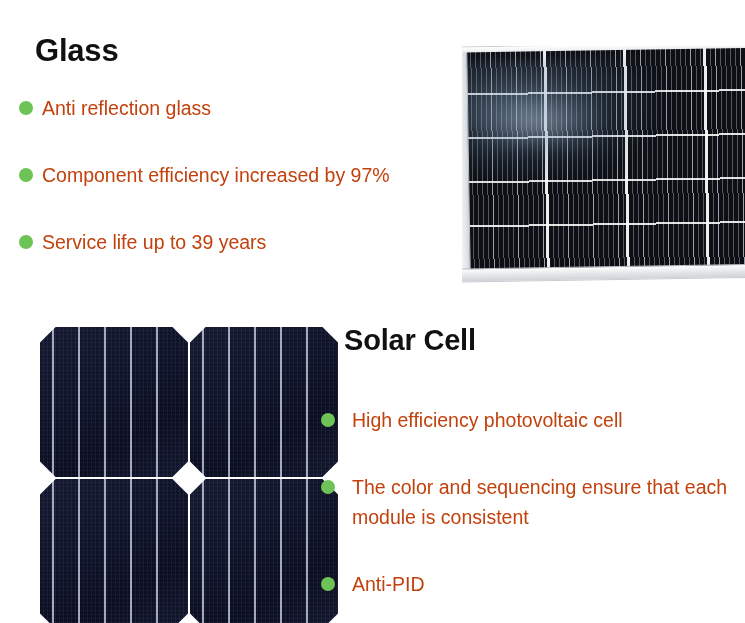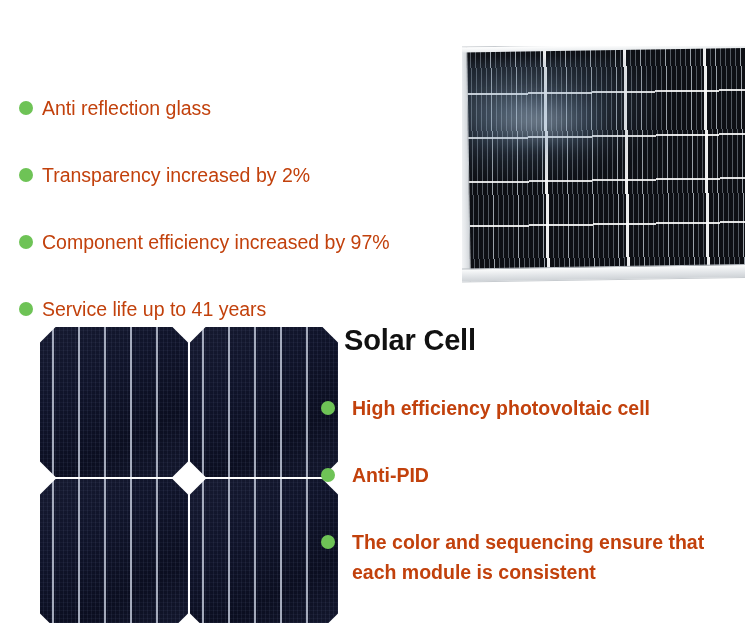--- a/index.html
+++ b/index.html
@@ -94,23 +94,22 @@
   #solarcell-section .feature-title {
     position: absolute;
     left: 29px;
     top: 8px;
     font-size: 29px;
     line-height: 36px;
   }
   #solarcell-section .bullet-list {
     position: absolute;
     left: 6px;
-    top: 66px;
+    top: 78px;
     width: 424px;
-    font-weight: bold;
   }
   #solarcell-section .bullet-item {
     font-size: 19.5px;
     line-height: 30px;
     margin-bottom: 22px;
   }
   #solarcell-section .bullet-dot {
     width: 14px;
     height: 14px;
     margin-top: 8px;
@@ -308,37 +307,34 @@
   #cells-photo .cell .c-tr { right: -11px; top: -11px; transform: rotate(45deg); }
   #cells-photo .cell .c-bl { left: -11px; bottom: -11px; transform: rotate(45deg); }
   #cells-photo .cell .c-br { right: -11px; bottom: -11px; transform: rotate(45deg); }
 </style>
 </head>
 <body>
 
 <div class="page">
 
   <section id="glass-section">
+    <h2 class="feature-title">Glass</h2>
 
     <ul class="bullet-list">
       <li class="bullet-item">
         <span class="bullet-dot"></span>
         <span class="bullet-text">Anti reflection glass</span>
       </li>
       <li class="bullet-item">
         <span class="bullet-dot"></span>
-        <span class="bullet-text">Transparency increased by 2%</span>
-      </li>
-      <li class="bullet-item">
-        <span class="bullet-dot"></span>
         <span class="bullet-text">Component efficiency increased by 97%</span>
       </li>
       <li class="bullet-item">
         <span class="bullet-dot"></span>
-        <span class="bullet-text">Service life up to 41 years</span>
+        <span class="bullet-text">Service life up to 39 years</span>
       </li>
     </ul>
   </section>
 
   <figure id="module-photo">
     <div class="tilt">
       <div class="frame">
         <div class="laminate">
           <div class="fingers"></div>
           <div class="busbars"></div>
@@ -399,22 +395,22 @@
   <section id="solarcell-section">
     <h2 class="feature-title">Solar Cell</h2>
 
     <ul class="bullet-list">
       <li class="bullet-item">
         <span class="bullet-dot"></span>
         <span class="bullet-text">High efficiency photovoltaic cell</span>
       </li>
       <li class="bullet-item">
         <span class="bullet-dot"></span>
+        <span class="bullet-text">The color and sequencing ensure that each module is consistent</span>
+      </li>
+      <li class="bullet-item">
+        <span class="bullet-dot"></span>
         <span class="bullet-text"> Anti-PID</span>
-      </li>
-      <li class="bullet-item">
-        <span class="bullet-dot"></span>
-        <span class="bullet-text">The color and sequencing ensure that each module is consistent</span>
       </li>
     </ul>
   </section>
 
 </div>
 
 </body></html>

